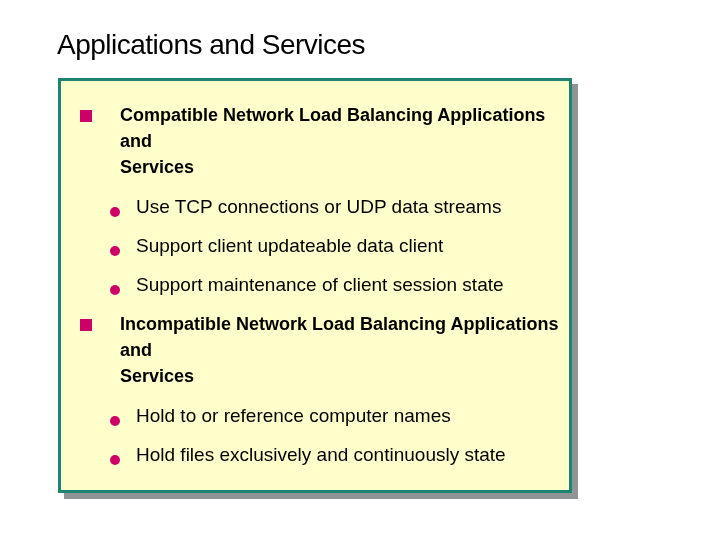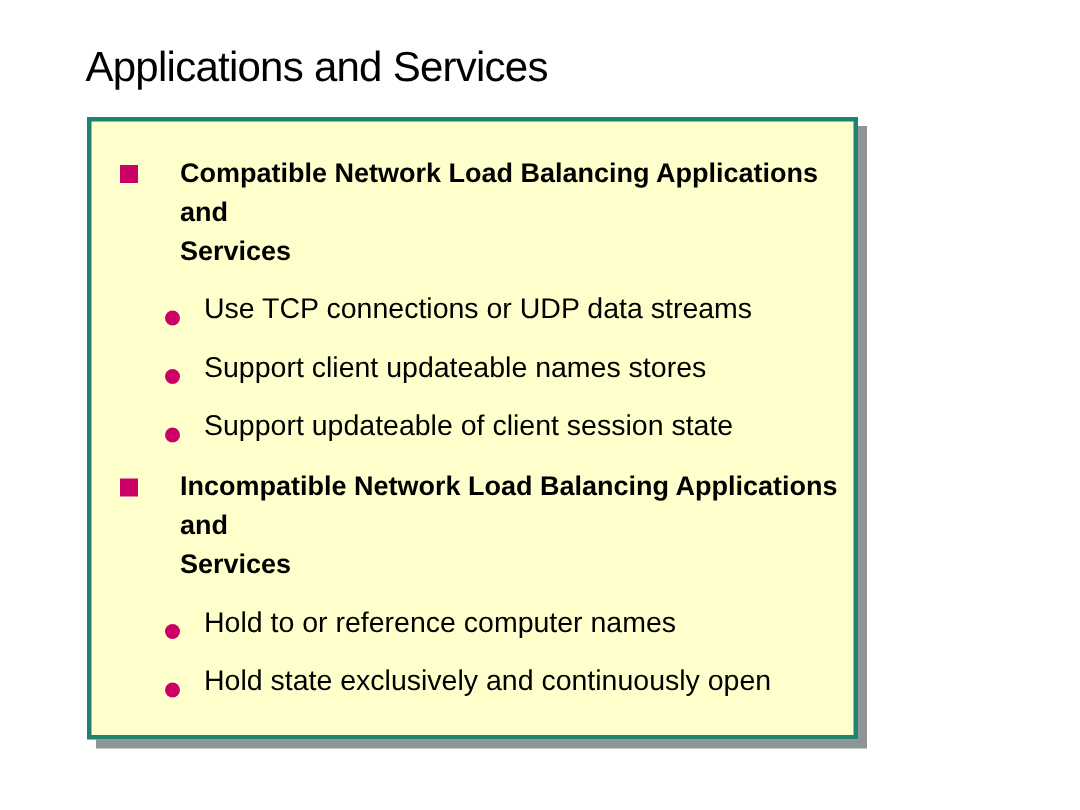--- a/index.html
+++ b/index.html
@@ -91,40 +91,40 @@
       </div>
     </div>
 
     <div class="item l2">
       <span class="dot-bullet"></span>
       <div class="item-text">Use TCP connections or UDP data streams</div>
     </div>
 
     <div class="item l2">
       <span class="dot-bullet"></span>
-      <div class="item-text">Support client updateable names stores</div>
+      <div class="item-text">Support client updateable data client</div>
     </div>
 
     <div class="item l2">
       <span class="dot-bullet"></span>
-      <div class="item-text">Support updateable of client session state</div>
+      <div class="item-text">Support maintenance of client session state</div>
     </div>
 
     <div class="item l1">
       <span class="sq-bullet"></span>
       <div class="item-text">
         <div>Incompatible Network Load Balancing Applications and</div>
         <div>Services</div>
       </div>
     </div>
 
     <div class="item l2">
       <span class="dot-bullet"></span>
       <div class="item-text">Hold to or reference computer names</div>
     </div>
 
     <div class="item l2">
       <span class="dot-bullet"></span>
-      <div class="item-text">Hold state exclusively and continuously open</div>
+      <div class="item-text">Hold files exclusively and continuously state</div>
     </div>
 
   </div>
 </div>
 
 </body></html>

